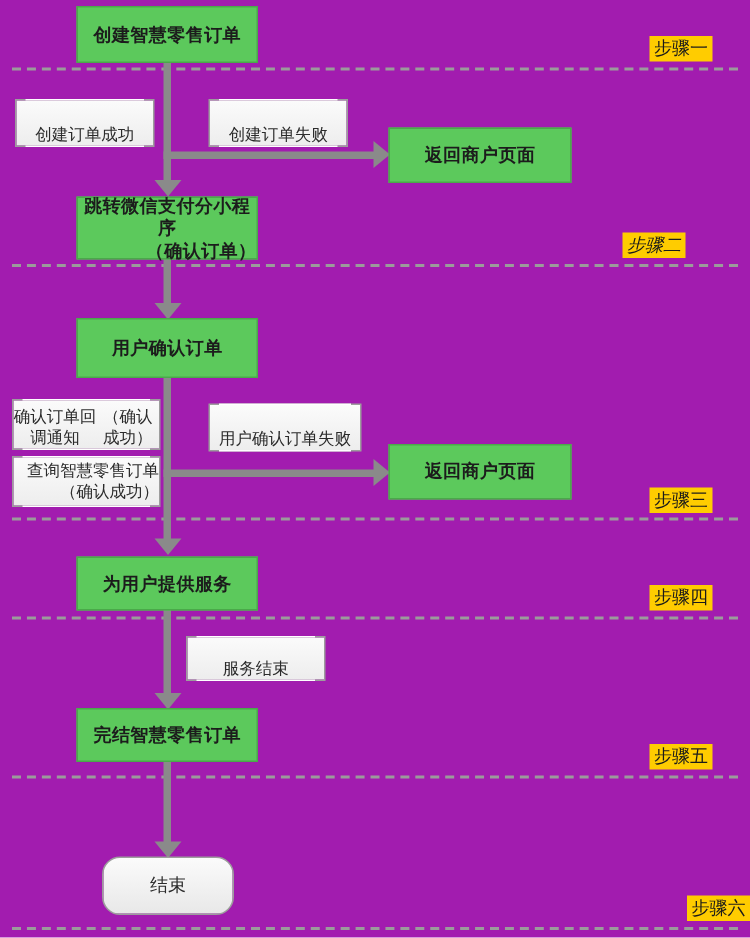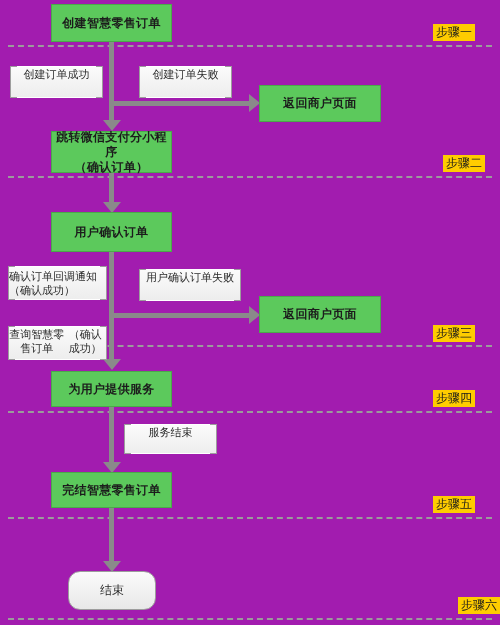--- a/index.html
+++ b/index.html
@@ -48,21 +48,21 @@
   
   .note {
     position: absolute;
     box-sizing: border-box;
     background: linear-gradient(to bottom, #fbfbfb 0%, #ededed 100%);
     border: 1px solid #9d9d9d;
     color: #2b2b2b;
     font-size: 11px;
     line-height: 14px;
     display: flex;
-    align-items: flex-start;
+    align-items: flex-end;
     justify-content: center;
     text-align: center;
     
   }
   .note::before, .note::after {
     content: "";
     position: absolute;
     background: #ffffff;
     left: 6px;
     right: 6px;
@@ -160,21 +160,21 @@
   <div class="arrow-down" style="left:103px; top:561px;"></div>
 
   <div class="proc" style="left:51px; top:4px; width:121px; height:38px;">
     <span>创建智慧零售订单</span>
   </div>
 
   <div class="proc" style="left:259px; top:85px; width:122px; height:37px;">
     <span>返回商户页面</span>
   </div>
 
-  <div class="proc" style="left:51px; top:131px; width:121px; height:42px; flex-direction:column;">
+  <div class="proc" style="left:51px; top:131px; width:121px; height:42px; flex-direction:column;align-items:flex-end;">
     <span>跳转微信支付分小程序</span>
     <span>（确认订单）</span>
   </div>
 
   <div class="proc" style="left:51px; top:212px; width:121px; height:40px;">
     <span>用户确认订单</span>
   </div>
 
   <div class="proc" style="left:259px; top:296px; width:122px; height:37px;">
     <span>返回商户页面</span>
@@ -189,43 +189,43 @@
   </div>
 
   <div class="note" style="left:10px; top:66px; width:93px; height:32px;">
     <span>创建订单成功</span>
   </div>
 
   <div class="note" style="left:139px; top:66px; width:93px; height:32px;">
     <span>创建订单失败</span>
   </div>
 
-  <div class="note" style="left:8px; top:266px; width:99px; height:34px; flex-direction:column;">
+  <div class="note" style="left:8px; top:266px; width:99px; height:34px; ">
     <span>确认订单回调通知</span>
     <span>（确认成功）</span>
   </div>
 
-  <div class="note" style="left:8px; top:304px; width:99px; height:34px; flex-direction:row;margin-top:22px;">
+  <div class="note" style="left:8px; top:304px; width:99px; height:34px; flex-direction:column;">
     <span>查询智慧零售订单</span>
     <span>（确认成功）</span>
   </div>
 
   <div class="note" style="left:139px; top:269px; width:102px; height:32px;">
     <span>用户确认订单失败</span>
   </div>
 
   <div class="note" style="left:124px; top:424px; width:93px; height:30px;">
     <span>服务结束</span>
   </div>
 
 
   <div class="terminal" style="left:68px; top:571px; width:88px; height:39px;">
     <span>结束</span>
   </div>
 
   <div class="badge" style="left:433px; top:24px;">步骤一</div>
-  <div class="badge" style="left:443px; top:155px;">步骤二</div>
+  <div class="badge" style="left:415px; top:155px;font-style:italic;">步骤二</div>
   <div class="badge" style="left:433px; top:325px;">步骤三</div>
   <div class="badge" style="left:433px; top:390px;">步骤四</div>
   <div class="badge" style="left:433px; top:496px;">步骤五</div>
   <div class="badge" style="left:458px; top:597px;">步骤六</div>
 
 </div>
 
 </body></html>

